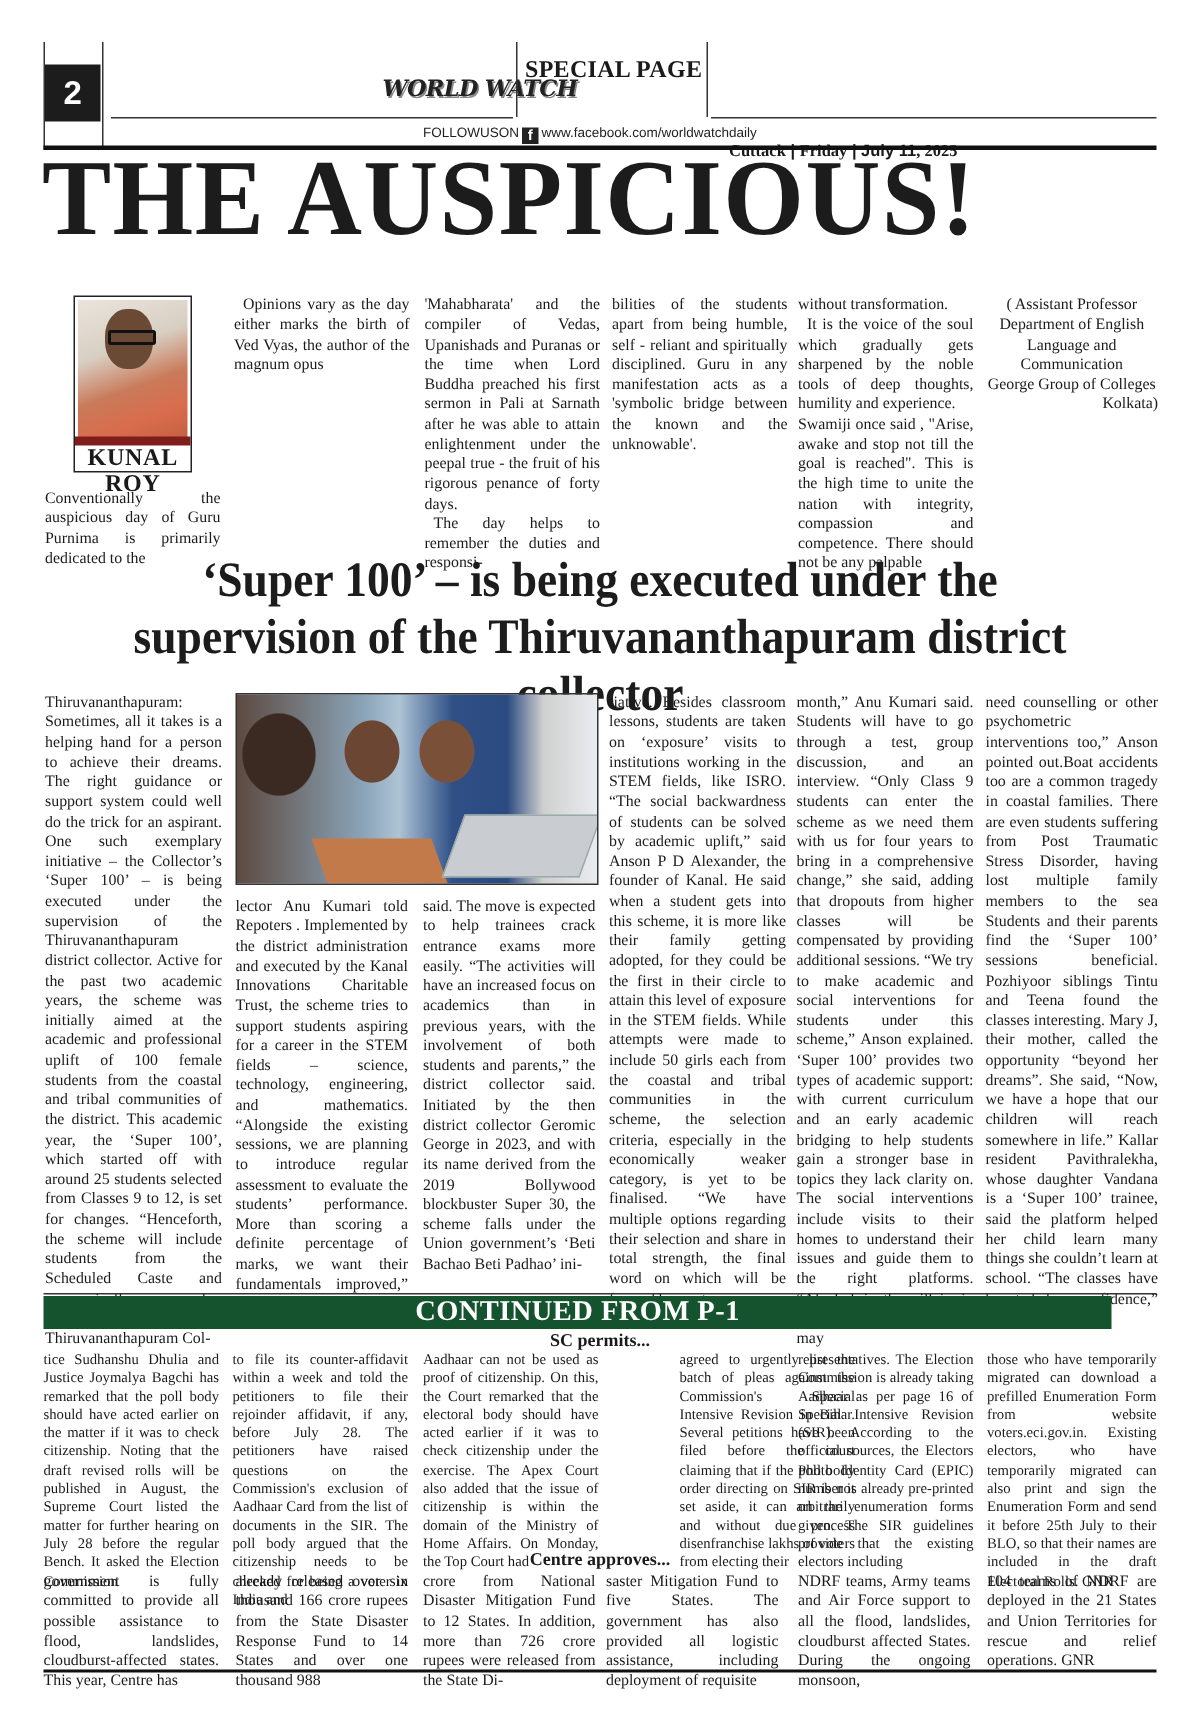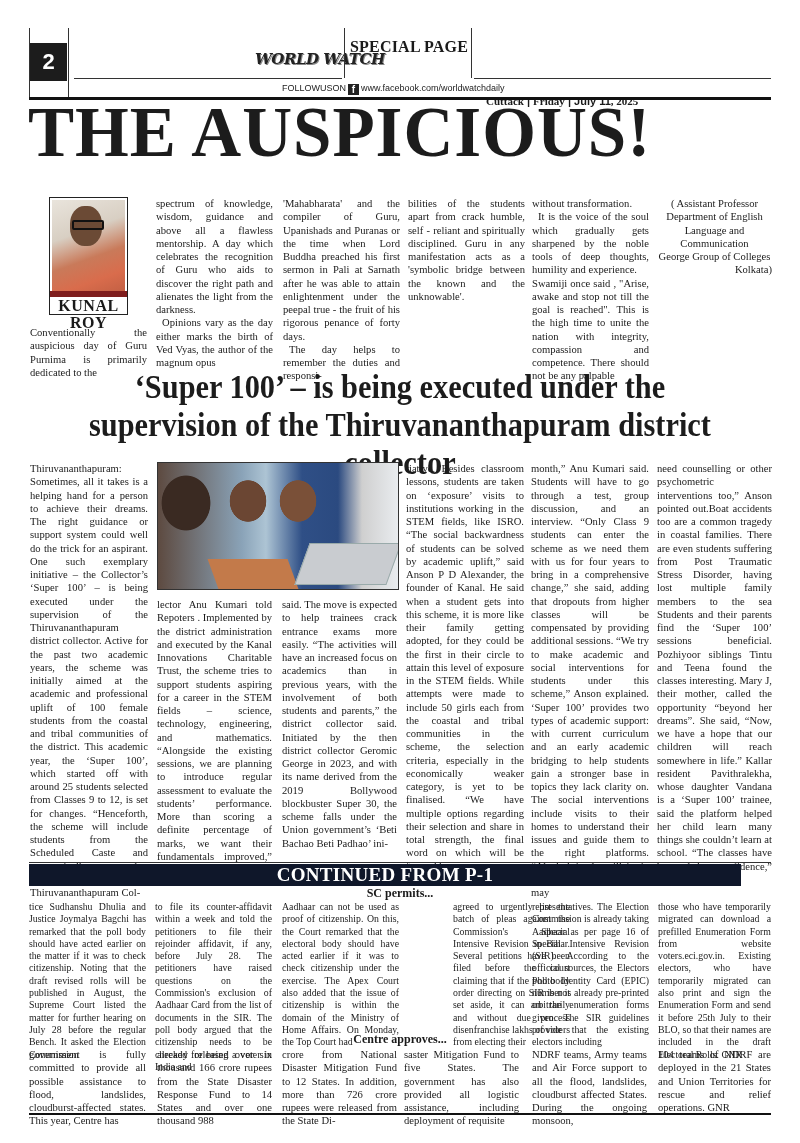--- a/index.html
+++ b/index.html
@@ -32,21 +32,21 @@
   .subhead { left:30px; top:368px; width:740px; font-family:"Liberation Serif",serif; font-weight:bold; font-size:33px; line-height:38px; text-align:center; transform:scaleX(0.92); transform-origin:center; color:#1c1c1c; }
   .story-photo { left:157px; top:462px; width:240px; height:126px; border:1px solid #333; background:
      radial-gradient(ellipse 30px 34px at 90px 38px,#6b4633 60%,transparent 62%),
      radial-gradient(ellipse 30px 34px at 140px 38px,#7a5038 60%,transparent 62%),
      radial-gradient(ellipse 40px 45px at 28px 40px,#3a2a22 60%,transparent 62%),
      linear-gradient(90deg,#5d4a40 0%,#8aa3b8 35%,#adc4d4 45%,#2f4f86 60%,#2b4a80 75%,#cfcfcf 85%,#e9ecef 100%);
      overflow:hidden; }
   .laptop { position:absolute; right:4px; bottom:4px; width:90px; height:40px; background:#c9ccd0; transform:skewX(-20deg); border:1px solid #9aa; }
   .board { position:absolute; left:55px; bottom:0; width:80px; height:30px; background:#c37a4a; transform:skewX(20deg); }
   
-  .cont-bar { left:29px; top:864px; width:712px; height:22px; background:#0f172a; color:#fff; font-weight:bold; font-size:19px; line-height:22px; text-align:center; letter-spacing:0.3px; }
+  .cont-bar { left:29px; top:864px; width:712px; height:22px; background:#14532d; color:#fff; font-weight:bold; font-size:19px; line-height:22px; text-align:center; letter-spacing:0.3px; }
   .kicker { font-weight:bold; font-size:12px; text-align:center; }
   .col.small { font-size:9.8px; line-height:12.3px; }
 </style>
 </head>
 <body>
 
 <div class="abs vline" style="left:29px;top:28px;height:72px;"></div>
 <div class="abs page-num">2</div>
 <div class="abs vline" style="left:68px;top:28px;height:72px;"></div>
 <div class="abs logo">WORLD WATCH</div>
@@ -70,29 +70,28 @@
     <div class="face"></div>
     <div class="glasses"></div>
   </div>
   <div class="photo-caption">KUNAL ROY</div>
 </div>
 
 <div class="col" style="left:30px;top:326px;width:117px;">
   <p class="noind">Conventionally the auspicious day of Guru Purnima is primarily dedicated to the</p>
 </div>
 <div class="col" style="left:156px;top:197px;width:117px;">
-  <p class="noind">spectrum of knowledge, wisdom, guidance and above all a flawless mentorship. A day which celebrates the recognition of Guru who aids to discover the right path and alienates the light from the darkness.</p>
   <p>Opinions vary as the day either marks the birth of Ved Vyas, the author of the magnum opus</p>
 </div>
 <div class="col" style="left:283px;top:197px;width:117px;">
-  <p class="noind">'Mahabharata' and the compiler of Guru, Upanishads and Puranas or the time when Lord Buddha preached his first sermon in Pali at Sarnath after he was able to attain enlightenment under the peepal true - the fruit of his rigorous penance of forty days.</p>
+  <p class="noind">'Mahabharata' and the compiler of Vedas, Upanishads and Puranas or the time when Lord Buddha preached his first sermon in Pali at Sarnath after he was able to attain enlightenment under the peepal true - the fruit of his rigorous penance of forty days.</p>
   <p>The day helps to remember the duties and responsi-</p>
 </div>
 <div class="col" style="left:408px;top:197px;width:117px;">
-  <p class="noind">bilities of the students apart from crack humble, self - reliant and spiritually disciplined. Guru in any manifestation acts as a 'symbolic bridge between the known and the unknowable'.</p>
+  <p class="noind">bilities of the students apart from being humble, self - reliant and spiritually disciplined. Guru in any manifestation acts as a 'symbolic bridge between the known and the unknowable'.</p>
 </div>
 <div class="col" style="left:532px;top:197px;width:117px;">
   <p class="noind">without transformation.</p>
   <p>It is the voice of the soul which gradually gets sharpened by the noble tools of deep thoughts, humility and experience.</p>
   <p class="noind">Swamiji once said , "Arise, awake and stop not till the goal is reached". This is the high time to unite the nation with integrity, compassion and competence. There should not be any palpable</p>
 </div>
 <div class="col" style="left:657px;top:197px;width:115px;">
   <div class="center" style="text-align:right;">
     <div class="center">( Assistant Professor</div>
     <div class="center">Department of English</div>

